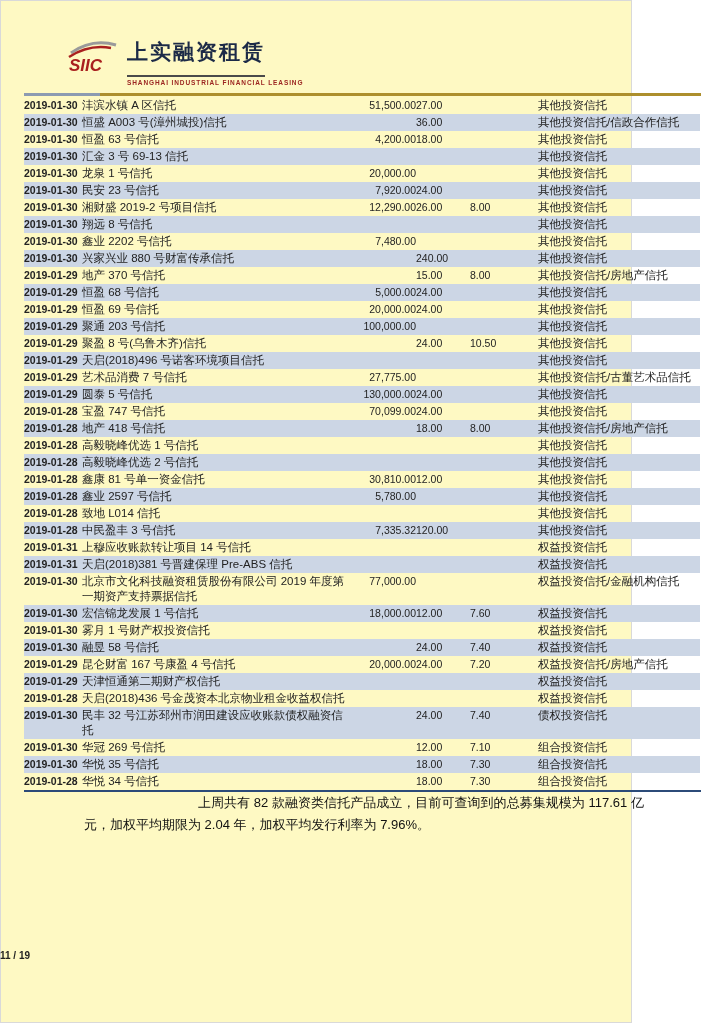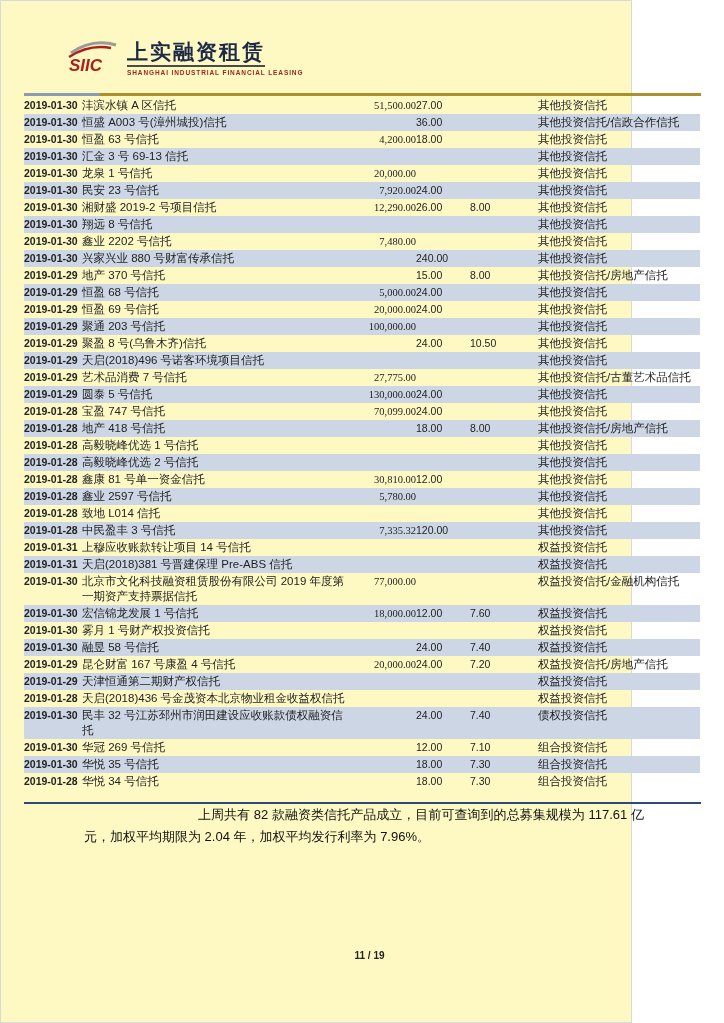--- a/index.html
+++ b/index.html
@@ -18,60 +18,60 @@
     position: relative;
   }
   
   .logo { position: absolute; top: 36px; left: 66px; display: flex; align-items: flex-start; gap: 7px; }
   .logo-mark { position: relative; width: 54px; height: 40px; }
   .logo-mark svg { position: absolute; top: 0; left: 0; }
   .logo-right { padding-top: 4px; }
   .logo-cn {
     font-size: 21px; font-weight: bold; color: #1c2a47;
     letter-spacing: 2px; line-height: 24px;
-    border-bottom: 2px solid #4a4a4a; padding-bottom: 1px;
+    border-bottom: 2px solid #4a4a4a; padding-bottom: 11px;
     display: inline-block;
     font-family: Liberation Serif, serif;
   }
   .logo-en {
     font-size: 6.5px; color: #9c2622; letter-spacing: 0.9px;
     margin-top: 2px; white-space: nowrap; font-weight: bold;
   }
   
   .table-wrap { position: absolute; top: 93px; left: 0; width: 724px; }
   .rule-top {
     height: 3px; width: 677px; margin-left: 24px;
     background: linear-gradient(to right, #8c9bb1 0 76px, #ad8f2d 76px 100%);
   }
   table.trusts {
     border-collapse: collapse; table-layout: fixed;
-    width: 676px; margin: 1px 0 12px 24px;
+    width: 676px; margin: 1px 0 0 24px;
     font-size: 11px; color: #232323;
   }
   table.trusts td { vertical-align: top; line-height: 15px; padding: 1px 0; word-break: break-all; }
   tr.striped { background: #ccd6e5; }
   td.c-date  { width: 58px;  font-weight: 700; font-size: 10.5px; padding-left: 2px; white-space: nowrap; }
   td.c-name  { width: 272px; font-size: 11.5px; padding-right: 26px; }
-  td.c-amount{ width: 62px;  text-align: right; padding-right: 2px; font-size: 10.5px; white-space: nowrap; font-family: Liberation Serif, serif; }
+  td.c-amount{ width: 62px;  text-align: right; padding-right: 2px; font-size: 10.5px; white-space: nowrap; }
   td.c-term  { width: 54px;  padding-left: 16px; font-size: 10.5px; white-space: nowrap; }
   td.c-rate  { width: 68px;  padding-left: 33px; font-size: 10.5px; white-space: nowrap; }
   td.c-cat   { width: 162px; padding-left: 8px; font-size: 11.5px; }
   .rule-bottom {
     height: 2px; width: 677px; margin-left: 24px;
     background: #2c4b79;
   }
   
   .summary {
     margin: 0 0 0 84px; width: 560px;
     font-size: 13px; line-height: 21.5px; color: #111;
     text-align: justify; text-indent: 114px;
   }
   .pageno {
     position: absolute; left: 0; top: 950px; width: 724px;
-    text-align: center; font-size: 10px; font-weight: bold; color: #222; padding-left: 15px;
+    text-align: left; font-size: 10px; font-weight: bold; color: #222;
   }
 </style>
 </head>
 <body>
 
 <div class="page">
 
   <div class="logo">
     <div class="logo-mark">
       <svg width="54" height="40" viewBox="0 0 54 40">

